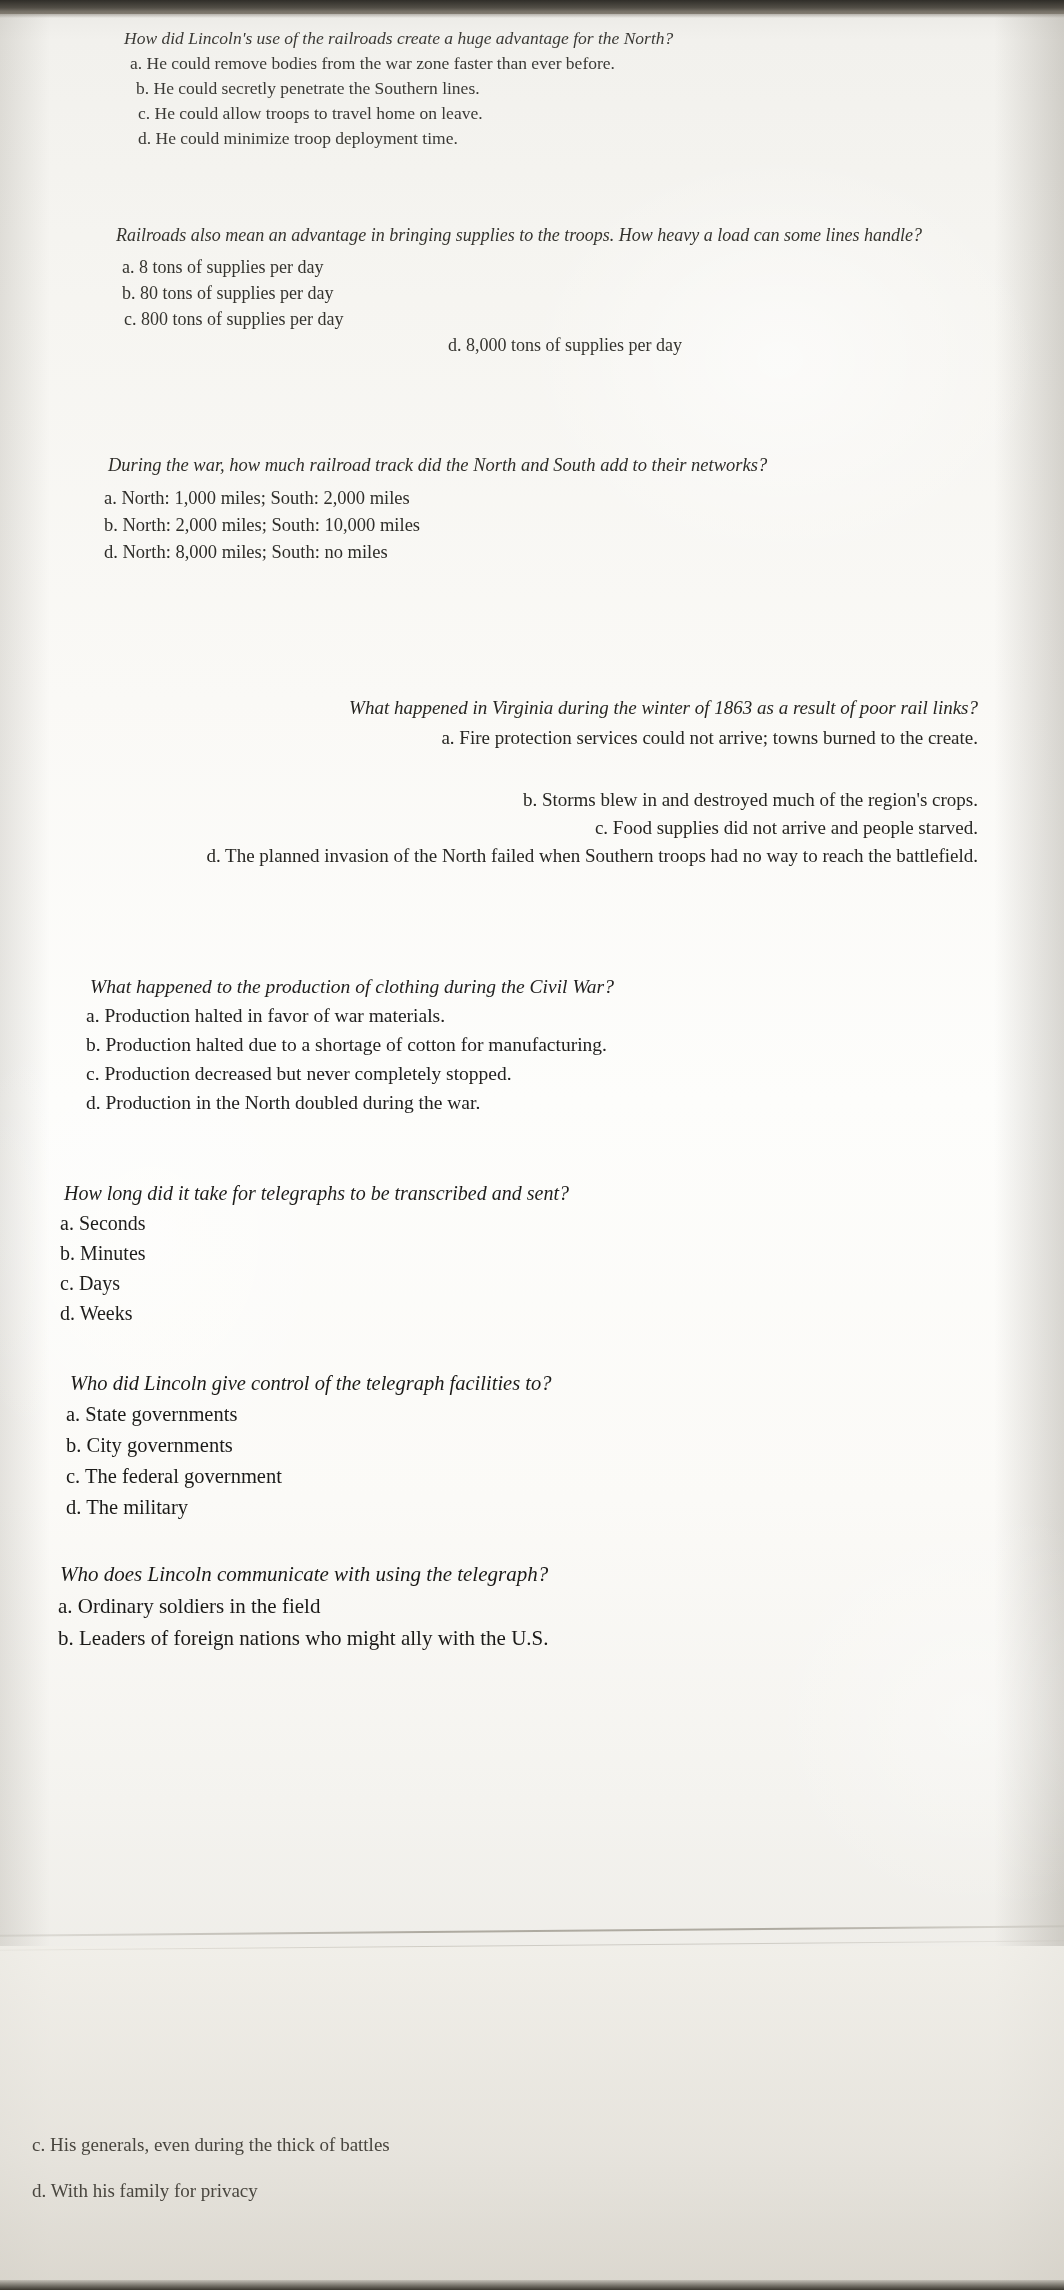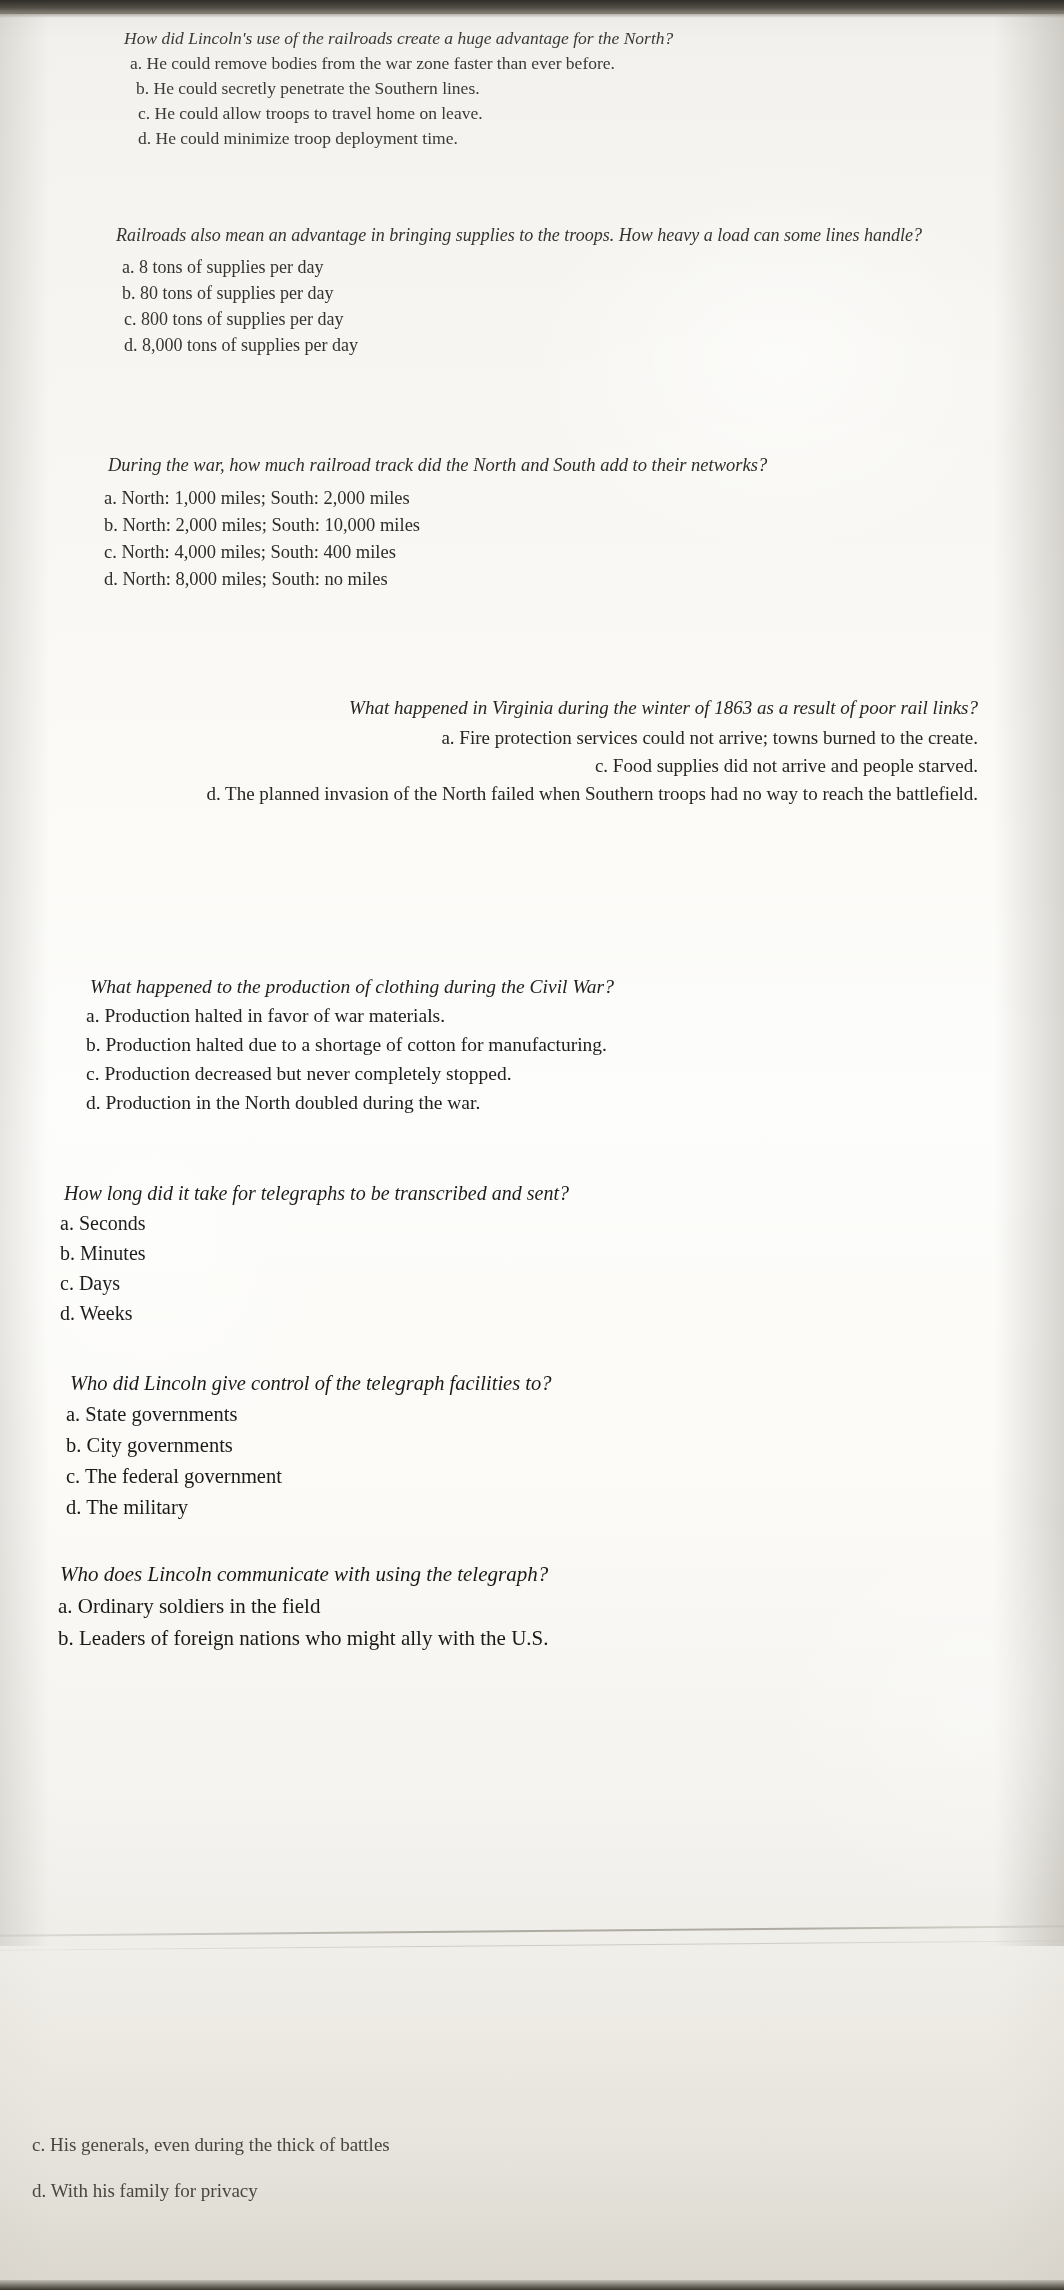--- a/index.html
+++ b/index.html
@@ -170,34 +170,34 @@
     <p class="line choice" style="margin-left:12px;">b. He could secretly penetrate the Southern lines.</p>
     <p class="line choice" style="margin-left:14px;">c. He could allow troops to travel home on leave.</p>
     <p class="line choice" style="margin-left:14px;">d. He could minimize troop deployment time.</p>
   </div>
 
   <div class="q-block g2" style="top:222px; left:116px; width:890px;">
     <p class="line question">Railroads also mean an advantage in bringing supplies to the troops. How heavy a load can some lines handle?</p>
     <p class="line choice" style="margin-left:6px; margin-top:6px;">a. 8 tons of supplies per day</p>
     <p class="line choice" style="margin-left:6px;">b. 80 tons of supplies per day</p>
     <p class="line choice" style="margin-left:8px;">c. 800 tons of supplies per day</p>
-    <p class="line choice" style="margin-left:8px;">d. 8,000 tons of supplies per day</p>
+    <p class="line choice" style="margin-left:8px;text-align:center;">d. 8,000 tons of supplies per day</p>
   </div>
 
   <div class="q-block g3" style="top:452px; left:108px; width:880px;">
     <p class="line question">During the war, how much railroad track did the North and South add to their networks?</p>
     <p class="line choice" style="margin-left:-4px; margin-top:6px;">a. North: 1,000 miles; South: 2,000 miles</p>
     <p class="line choice" style="margin-left:-4px;">b. North: 2,000 miles; South: 10,000 miles</p>
-    <p class="line choice" style="margin-left:-4px;">c. North: 4,000 miles; South: 400 miles</p>
     <p class="line choice" style="margin-left:-4px;">d. North: 8,000 miles; South: no miles</p>
   </div>
 
   <div class="q-block g4" style="top:694px; left:98px; width:880px;">
     <p class="line question">What happened in Virginia during the winter of 1863 as a result of poor rail links?</p>
     <p class="line choice" style="margin-left:-10px; margin-top:2px;">a. Fire protection services could not arrive; towns burned to the create.</p>
+    <p class="line choice" style="margin-left:-10px; margin-top:34px;">b. Storms blew in and destroyed much of the region's crops.</p>
     <p class="line choice" style="margin-left:-10px;">c. Food supplies did not arrive and people starved.</p>
     <p class="line choice" style="margin-left:-10px;">d. The planned invasion of the North failed when Southern troops had no way to reach the battlefield.</p>
   </div>
 
   <div class="q-block g5" style="top:972px; left:90px; width:880px;">
     <p class="line question">What happened to the production of clothing during the Civil War?</p>
     <p class="line choice" style="margin-left:-4px;">a. Production halted in favor of war materials.</p>
     <p class="line choice" style="margin-left:-4px;">b. Production halted due to a shortage of cotton for manufacturing.</p>
     <p class="line choice" style="margin-left:-4px;">c. Production decreased but never completely stopped.</p>
     <p class="line choice" style="margin-left:-4px;">d. Production in the North doubled during the war.</p>

